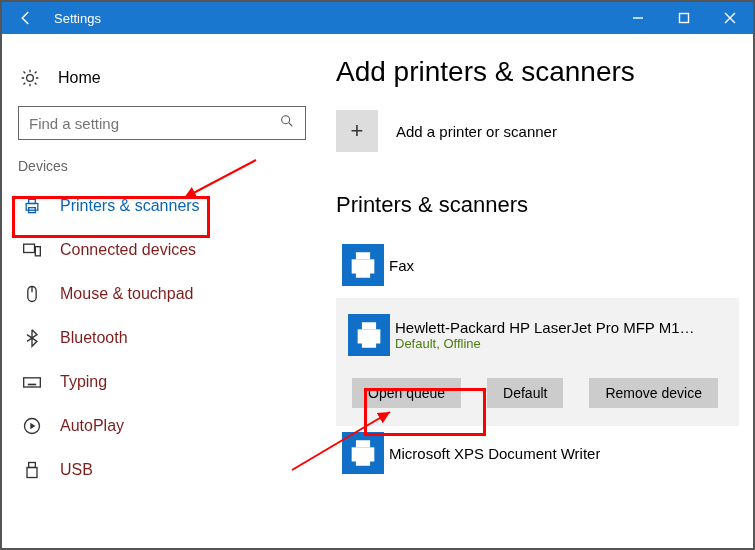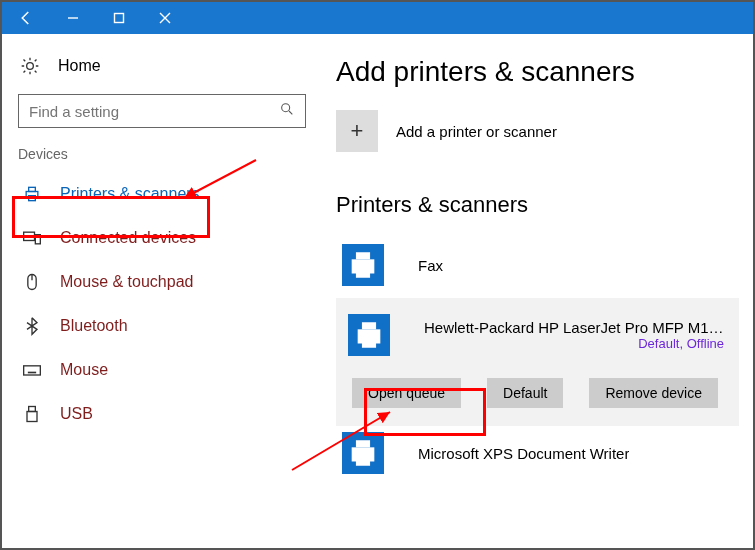--- a/index.html
+++ b/index.html
@@ -5,62 +5,63 @@
   * { box-sizing: border-box; margin: 0; padding: 0; font-family: "Segoe UI", Tahoma, sans-serif; }
   body { width: 755px; height: 550px; overflow: hidden; background: #fff; border: 2px solid #555; position: relative; }
 
   .titlebar { height: 32px; background: #1977cf; color: #fff; display: flex; align-items: center; font-size: 13px; }
   .titlebar .back { width: 48px; height: 32px; display: flex; align-items: center; justify-content: center; cursor: pointer; }
   .titlebar .title { flex: 1; margin-left: 4px; font-weight: 400; }
   .titlebar .winbtn { width: 46px; height: 32px; display: flex; align-items: center; justify-content: center; cursor: pointer; }
 
   .content { display: flex; height: calc(100% - 32px); }
 
-  .sidebar { width: 320px; padding: 12px 14px; }
+  .sidebar { width: 320px; padding: 24px 14px; }
   .home-row { display: flex; align-items: center; gap: 18px; margin: 10px 4px 18px 4px; font-size: 16px; }
   .searchbox { display: flex; align-items: center; border: 1px solid #666; height: 34px; padding: 0 10px; margin: 0 2px 18px 2px; }
   .searchbox input { flex: 1; border: none; outline: none; font-size: 15px; color: #1d4ed8; background: transparent; }
 
   .section-label { color: #666; font-size: 14px; margin: 4px 2px 10px 2px; }
 
   .nav-item { display: flex; align-items: center; gap: 18px; padding: 12px 6px; font-size: 16px; color: #7f1d1d; cursor: pointer; }
   .nav-item.selected { color: #0a64b8; }
   .nav-icon { width: 20px; height: 20px; display: flex; align-items: center; justify-content: center; }
 
   .main { flex: 1; padding: 22px 14px 12px 14px; overflow: hidden; }
   .main h1 { font-weight: 400; font-size: 28px; margin-bottom: 22px; }
   .add-row { display: flex; align-items: center; gap: 18px; margin-bottom: 40px; }
   .add-btn { width: 42px; height: 42px; background: #ddd; display: flex; align-items: center; justify-content: center; cursor: pointer; font-size: 22px; color: #333; }
   .add-label { font-size: 15px; }
 
   .main h2 { font-weight: 400; font-size: 22px; margin-bottom: 20px; }
 
-  .printer-row { display: flex; align-items: center; gap: 34px; padding: 6px 6px; cursor: pointer; text-align: right; }
+  .printer-row { display: flex; align-items: center; gap: 5px; padding: 6px 6px; cursor: pointer; }
   .printer-ico { width: 42px; height: 42px; background: #106fc6; display:flex; align-items:center; justify-content:center; }
   .printer-row .pname { font-size: 15px; white-space: nowrap; overflow: hidden; text-overflow: ellipsis; max-width: 300px; }
-  .pstatus { font-size: 13px; color: #6d28d9; }
+  .pstatus { font-size: 13px; color: #4d7c0f; }
 
   .printer-block { background: #f2f2f2; padding: 6px 6px 18px 6px; margin-top: 6px; }
   .printer-block .printer-row { padding: 10px 6px 4px 6px; }
   .actions { display: flex; gap: 26px; margin: 18px 0 0 10px; }
   .abtn { background: #ccc; padding: 7px 16px; font-size: 14px; cursor: pointer; border: none; }
 
   
   .hilite { position: absolute; border: 3px solid red; pointer-events: none; }
   .arrow { position: absolute; pointer-events: none; }
 </style>
 </head>
 <body>
 
 <div class="titlebar">
   <div class="back">
     <svg width="18" height="18" viewBox="0 0 24 24">
         <path d="M15 4l-8 8 8 8" stroke="#fff" stroke-width="2" fill="none"></path>
       </svg>
   </div>
+  <div class="title">Settings</div>
   <div class="winbtn">
     <svg width="12" height="12">
         <line x1="1" y1="6" x2="11" y2="6" stroke="#fff" stroke-width="1.4"></line>
       </svg>
   </div>
   <div class="winbtn">
     <svg width="12" height="12">
         <rect x="1.5" y="1.5" width="9" height="9" stroke="#fff" stroke-width="1.4" fill="none"></rect>
       </svg>
   </div>
@@ -139,23 +140,32 @@
       <span class="nav-icon">
         <svg width="20" height="20" viewBox="0 0 24 24">
             <rect x="2" y="7" width="20" height="11" stroke="#333" stroke-width="1.6" fill="none"></rect>
             <line x1="6" y1="11" x2="6" y2="11" stroke="#333" stroke-width="2"></line>
             <line x1="10" y1="11" x2="10" y2="11" stroke="#333" stroke-width="2"></line>
             <line x1="14" y1="11" x2="14" y2="11" stroke="#333" stroke-width="2"></line>
             <line x1="18" y1="11" x2="18" y2="11" stroke="#333" stroke-width="2"></line>
             <line x1="7" y1="15" x2="17" y2="15" stroke="#333" stroke-width="2"></line>
           </svg>
       </span>
-      <span>Mouse</span>
-    </div>
-
+      <span>Typing</span>
+    </div>
+
+    <div class="nav-item">
+      <span class="nav-icon">
+        <svg width="20" height="20" viewBox="0 0 24 24">
+            <circle cx="12" cy="12" r="9" stroke="#333" stroke-width="1.6" fill="none"></circle>
+            <path d="M10 8 L16 12 L10 16 Z" fill="#333"></path>
+          </svg>
+      </span>
+      <span>AutoPlay</span>
+    </div>
 
     <div class="nav-item">
       <span class="nav-icon">
         <svg width="20" height="20" viewBox="0 0 24 24">
             <rect x="8" y="3" width="8" height="6" stroke="#333" stroke-width="1.6" fill="none"></rect>
             <rect x="6" y="9" width="12" height="12" stroke="#333" stroke-width="1.6" fill="none"></rect>
           </svg>
       </span>
       <span>USB</span>
     </div>

